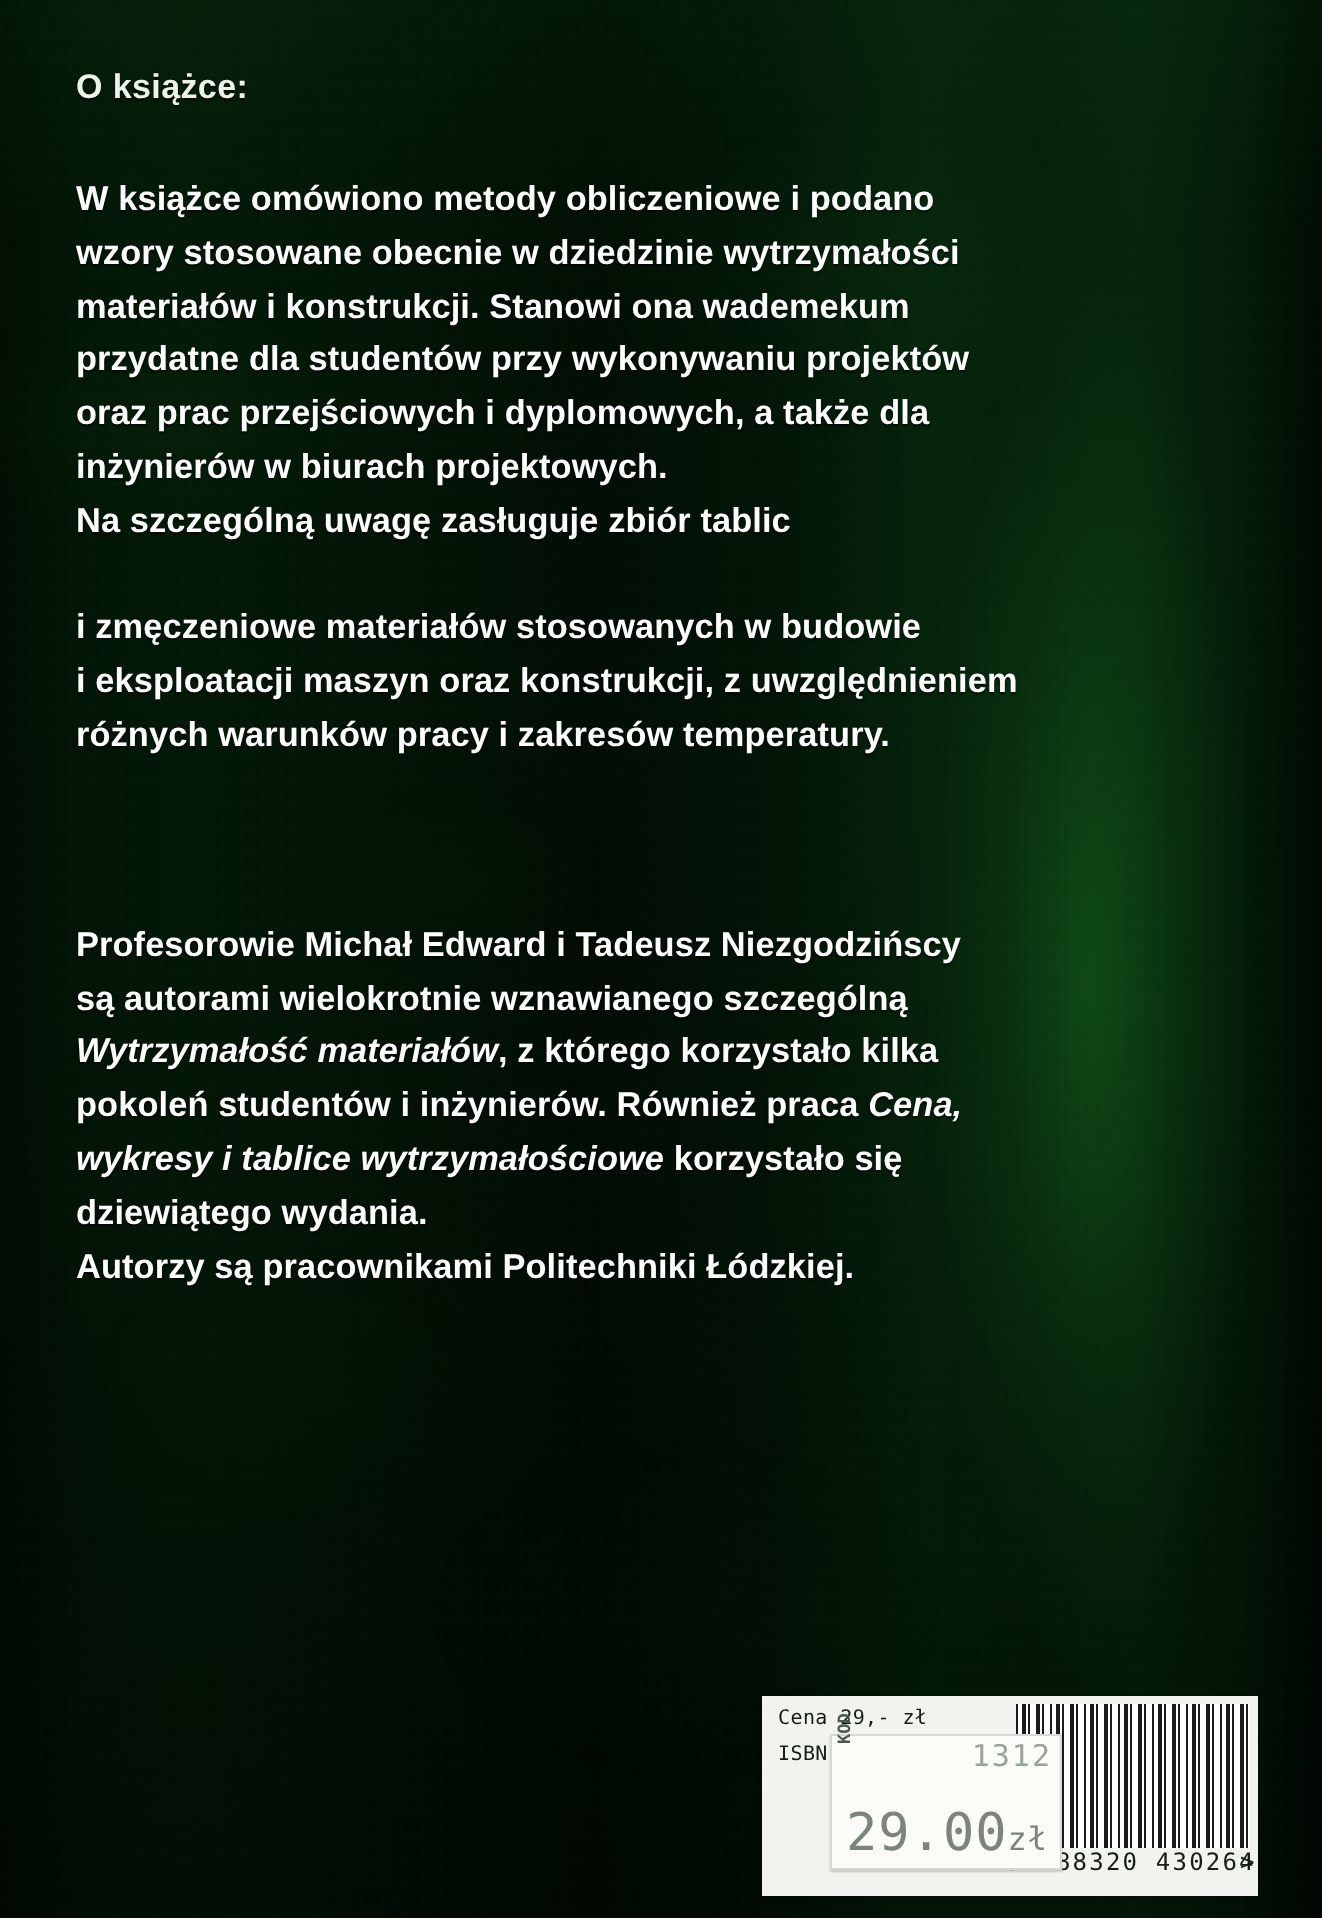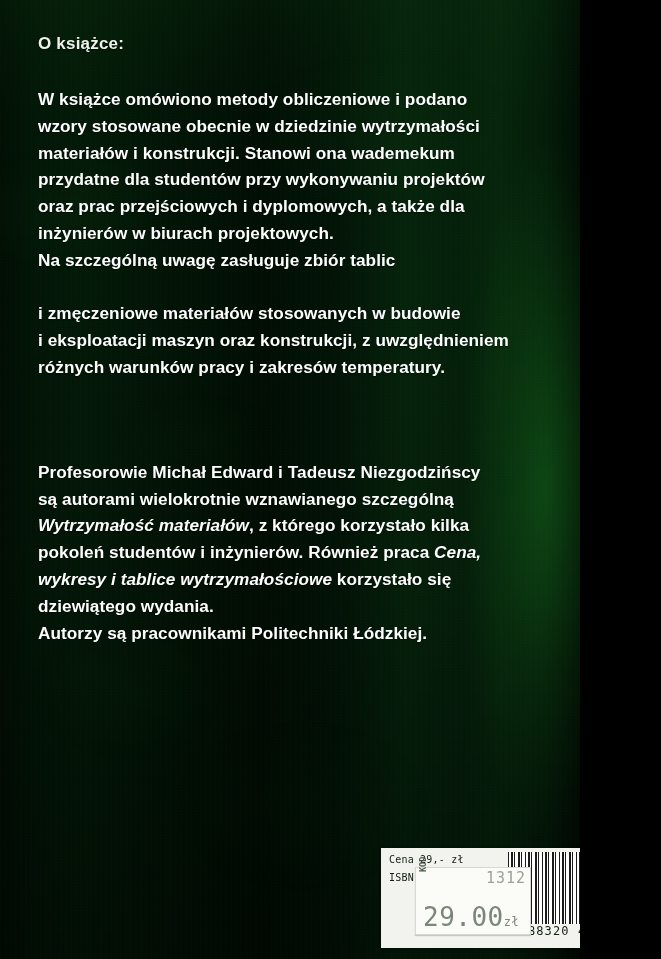--- a/index.html
+++ b/index.html
@@ -2,21 +2,21 @@
 <html><head>
 <meta charset="utf-8">
 <style>
   html, body {
     margin: 0;
     padding: 0;
     background: #000;
   }
   #page {
     position: relative;
-    width: 580px;
+    width: 661px;
     height: 959px;
     overflow: hidden;
     font-family: "Liberation Sans", sans-serif;
     background: #041004;
   }
   
   .bg-base {
     position: absolute;
     inset: 0;
     background: #04190a;
@@ -204,21 +204,21 @@
   .sticker .amount {
     position: absolute;
     left: 7px;
     bottom: 2px;
     color: #7b8678;
     font-family: "DejaVu Sans Mono", monospace;
     font-size: 26px;
     letter-spacing: .5px;
   }
   .sticker .amount .cur {
-    font-size: 12px;
+    font-size: 16px;
     vertical-align: baseline;
   }
 </style>
 </head>
 <body>
 
 <div id="page">
 
   <div class="bg-base"></div>
   <div class="bg-band"></div>

